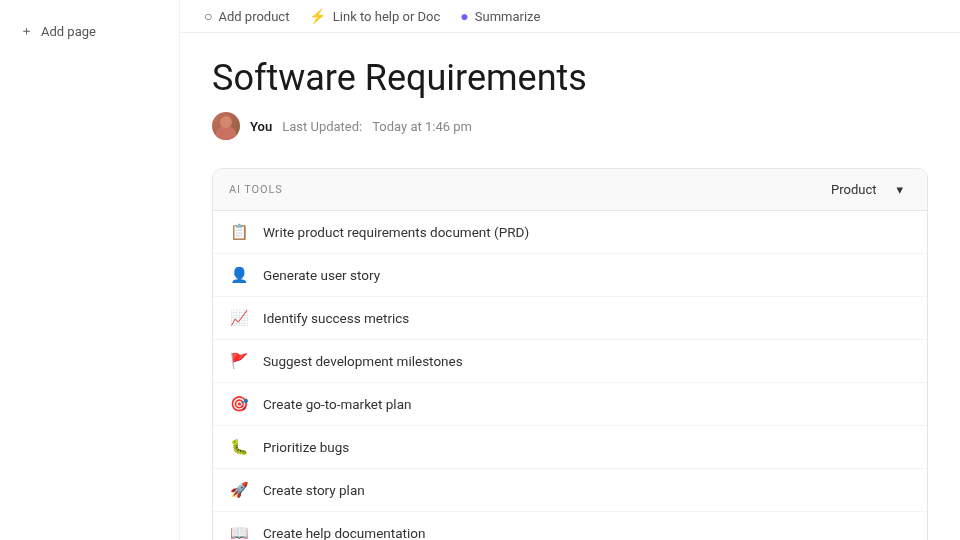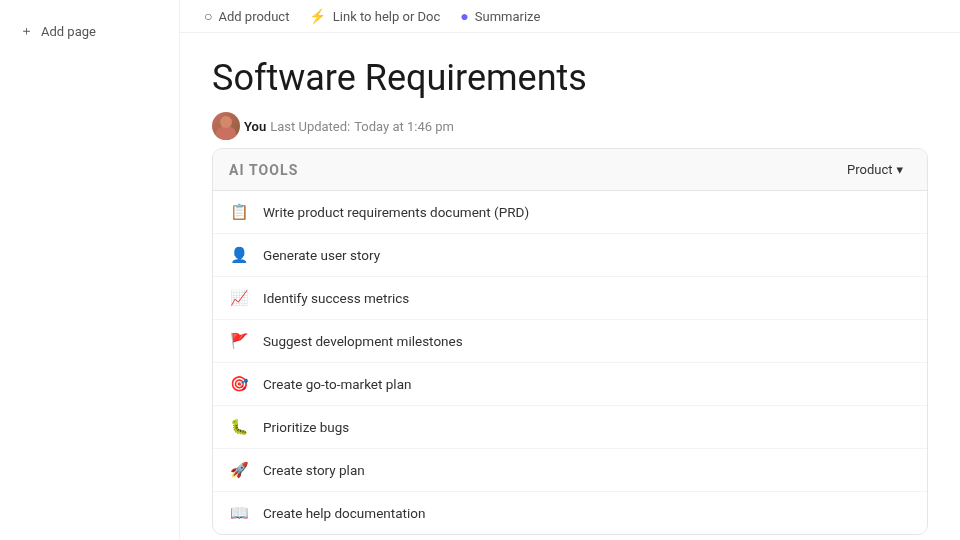--- a/index.html
+++ b/index.html
@@ -68,22 +68,22 @@
       font-size: 36px;
       font-weight: 400;
       color: #1a1a1a;
       margin-bottom: 12px;
       line-height: 1.2;
     }
 
     .page-meta {
       display: flex;
       align-items: center;
-      gap: 4px;
-      margin-bottom: 8px;
+      gap: 10px;
+      margin-bottom: 28px;
       font-size: 13px;
       color: #888;
     }
 
     .avatar {
       width: 28px;
       height: 28px;
       border-radius: 50%;
       background: linear-gradient(135deg, #c97060, #8b5e3c);
       display: flex;
@@ -131,31 +131,31 @@
     .ai-tools-header {
       display: flex;
       align-items: center;
       justify-content: space-between;
       padding: 10px 16px;
       background: #f9f9f9;
       border-bottom: 1px solid #e5e5e5;
     }
 
     .ai-tools-label {
-      font-size: 14px;
-      font-weight: 700;
+      font-size: 11px;
+      font-weight: 400;
       color: #888;
       letter-spacing: 0.08em;
       text-transform: uppercase;
     }
 
     .product-dropdown {
       display: flex;
       align-items: center;
-      gap: 4px;
+      gap: 20px;
       font-size: 13px;
       color: #333;
       cursor: pointer;
       padding: 3px 8px;
       border-radius: 6px;
     }
 
     .ai-tools-list {
       list-style: none;
     }

